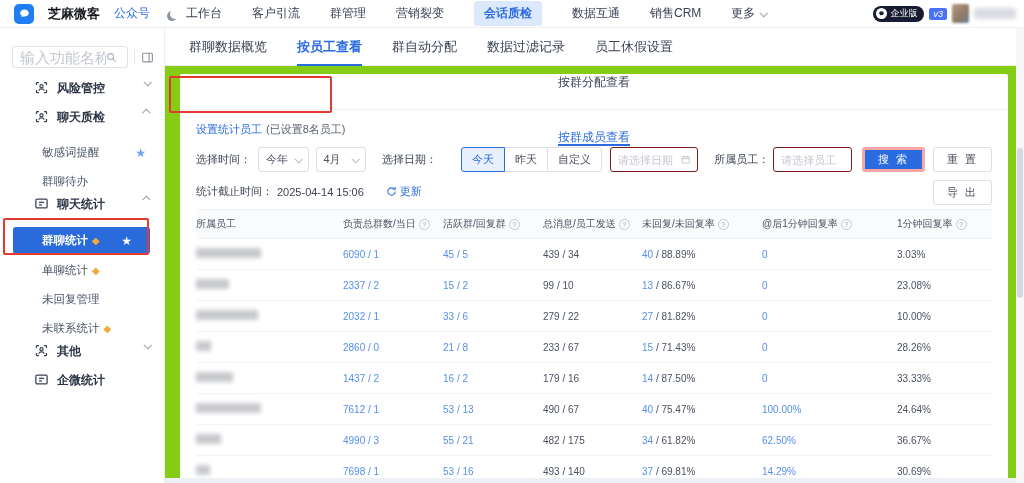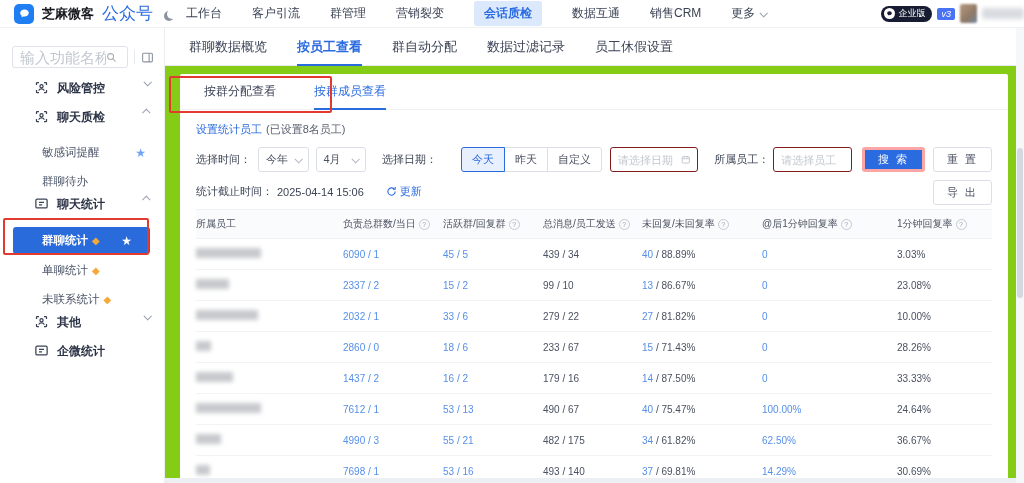--- a/index.html
+++ b/index.html
@@ -2,30 +2,30 @@
 <html><head>
 <meta charset="utf-8">
 <style>
   * { margin:0; padding:0; box-sizing:border-box; }
   html,body { width:1024px; height:483px; overflow:hidden; }
   body { font-family:"Liberation Sans","DejaVu Sans",sans-serif; font-size:12px; color:#3a4254; background:#eef0f4; }
   #app { position:relative; width:1024px; height:483px; }
 
   
   .topbar { position:absolute; top:0; left:0; width:1024px; height:28px; background:#fff; border-bottom:1px solid #f0f1f3; display:flex; align-items:center; z-index:5; }
-  .brand-wrap { display:flex; align-items:center; gap:8px; padding-left:14px; width:170px; flex:none; }
+  .brand-wrap { display:flex; align-items:center; gap:14px; padding-left:14px; width:170px; flex:none; }
   .logo { width:20px; height:20px; border-radius:5px; background:#1f7ff2; display:flex; align-items:center; justify-content:center; flex:none; }
   .brand { font-size:13px; font-weight:bold; color:#16181d; white-space:nowrap; }
-  .brand-tag { font-size:17px; color:#2a6be0; white-space:nowrap; }
+  .brand-tag { font-size:12px; color:#2a6be0; white-space:nowrap; }
   .moon { width:10px; height:10px; border-radius:50%; box-shadow:-3px 2px 0 0 #8b93a0; margin-left:6px; flex:none; }
   .nav { display:flex; align-items:center; gap:30px; margin-left:16px; }
   .nav-item { font-size:12px; color:#3a4254; white-space:nowrap; cursor:default; }
   .nav-item.active { background:#dce8fb; color:#2a6be0; padding:4px 10px; border-radius:3px; font-weight:bold;font-family:Liberation Mono, monospace; }
   .nav-more { display:flex; align-items:center; gap:5px; }
-  .topbar-right { margin-left:auto; display:flex; align-items:center; gap:5px; }
+  .topbar-right { margin-left:auto; display:flex; align-items:center; gap:5px; padding-right:8px; }
   .edition-pill { background:#171c33; color:#fff; font-size:9px; border-radius:9px; height:16px; display:flex; align-items:center; gap:3px; padding:0 7px 0 3px; }
   .edition-dot { width:11px; height:11px; border-radius:50%; background:#fff; color:#171c33; font-size:8px; display:flex; align-items:center; justify-content:center; }
   .ver-badge { background:#4a72f5; color:#fff; font-size:9px; font-style:italic; border-radius:2px; padding:1px 4px; }
   .avatar-blur { width:17px; height:19px; background:linear-gradient(135deg,#b7987e,#8f7a66 60%,#6f86a0); filter:blur(1px); border-radius:2px; }
   .name-blur { width:42px; height:11px; background:#d8dbe0; filter:blur(2px); border-radius:2px; }
 
   
   .sidebar { position:absolute; top:28px; left:0; width:165px; height:455px; background:#fff; border-right:1px solid #ebedf0; z-index:4; }
   .side-search { display:flex; align-items:center; margin:18px 10px 4px 12px; }
   .search-box { flex:1; height:22px; border:1px solid #dfe2e8; border-radius:3px; display:flex; align-items:center; padding:0 5px 0 7px; }
@@ -45,21 +45,21 @@
   .gicon { width:15px; height:15px; flex:none; }
 
   
   .content { position:absolute; top:28px; left:165px; right:0; bottom:0; background:#84cc16; }
   .tabstrip { height:38px; background:#fff; border-bottom:1px solid #e9ebef; display:flex; align-items:center; gap:30px; padding-left:24px; }
   .tab { font-size:13px; color:#3a4254; height:38px; display:flex; align-items:center; position:relative; cursor:default; white-space:nowrap; }
   .tab.active { color:#2a6be0; font-weight:bold; }
   .tab.active::after { content:""; position:absolute; left:0; right:0; bottom:0; height:2px; background:#2a6be0; }
 
   .card { position:absolute; left:15px; top:46px; width:828px; bottom:-4px; background:#fff; border-radius:2px; padding:0 16px; }
-  .subtabs { display:flex; gap:38px; height:36px; align-items:center; margin:0 -16px; padding:0 24px; border-bottom:1px solid #eef0f2; }
+  .subtabs { display:flex; gap:38px; height:36px; align-items:center; margin:0 -16px; padding:0 24px; border-bottom:1px solid #eef0f2;flex-direction:column; }
   .subtab { font-size:12px; color:#3a4254; height:36px; display:flex; align-items:center; position:relative; cursor:default; }
   .subtab.active { color:#2a6be0; }
   .subtab.active::after { content:""; position:absolute; left:0; right:0; bottom:0; height:2px; background:#2a6be0; }
 
   .staff-row { display:flex; align-items:center; gap:4px; margin-top:12px; font-size:11px; }
   .link { color:#2a6be0; cursor:default; }
   .staff-note { color:#5a6170; }
 
   .filter-row { display:flex; align-items:center; margin-top:10px; font-size:11px; color:#3c4454; }
   .flabel { white-space:nowrap; }
@@ -202,20 +202,23 @@
       <div class="menu-sub selected">
         <span>群聊统计</span>
         <span class="diamond">◆</span>
         <span class="star-white">★</span>
       </div>
       <div class="menu-sub">
         <span>单聊统计</span>
         <span class="diamond">◆</span>
       </div>
       <div class="menu-sub">
+        <span>未回复管理</span>
+      </div>
+      <div class="menu-sub">
         <span>未联系统计</span>
         <span class="diamond">◆</span>
       </div>
 
       <div class="menu-group">
         <svg class="gicon" viewBox="0 0 24 24" fill="none" stroke="#3a4254" stroke-width="2">
             <path d="M4 8V5a1 1 0 011-1h3M16 4h3a1 1 0 011 1v3M20 16v3a1 1 0 01-1 1h-3M8 20H5a1 1 0 01-1-1v-3"></path>
             <circle cx="12" cy="10" r="2.5"></circle>
             <path d="M7.5 17c.8-2 2.5-3 4.5-3s3.7 1 4.5 3"></path>
           </svg>
@@ -356,21 +359,21 @@
           <span class="cell-blue">33 / 6</span>
           <span class="cell-dark">279 / 22</span>
           <span><span class="cell-blue">27</span><span class="cell-dark"> / 81.82%</span></span>
           <span class="cell-blue">0</span>
           <span class="cell-dark">10.00%</span>
         </div>
 
         <div class="tgrid trow">
           <span><span class="nblur" style="width:15px;display:inline-block"></span></span>
           <span class="cell-blue">2860 / 0</span>
-          <span class="cell-blue">18 / 6</span>
+          <span class="cell-blue">21 / 8</span>
           <span class="cell-dark">233 / 67</span>
           <span><span class="cell-blue">15</span><span class="cell-dark"> / 71.43%</span></span>
           <span class="cell-blue">0</span>
           <span class="cell-dark">28.26%</span>
         </div>
 
         <div class="tgrid trow">
           <span><span class="nblur" style="width:37px;display:inline-block"></span></span>
           <span class="cell-blue">1437 / 2</span>
           <span class="cell-blue">16 / 2</span>

